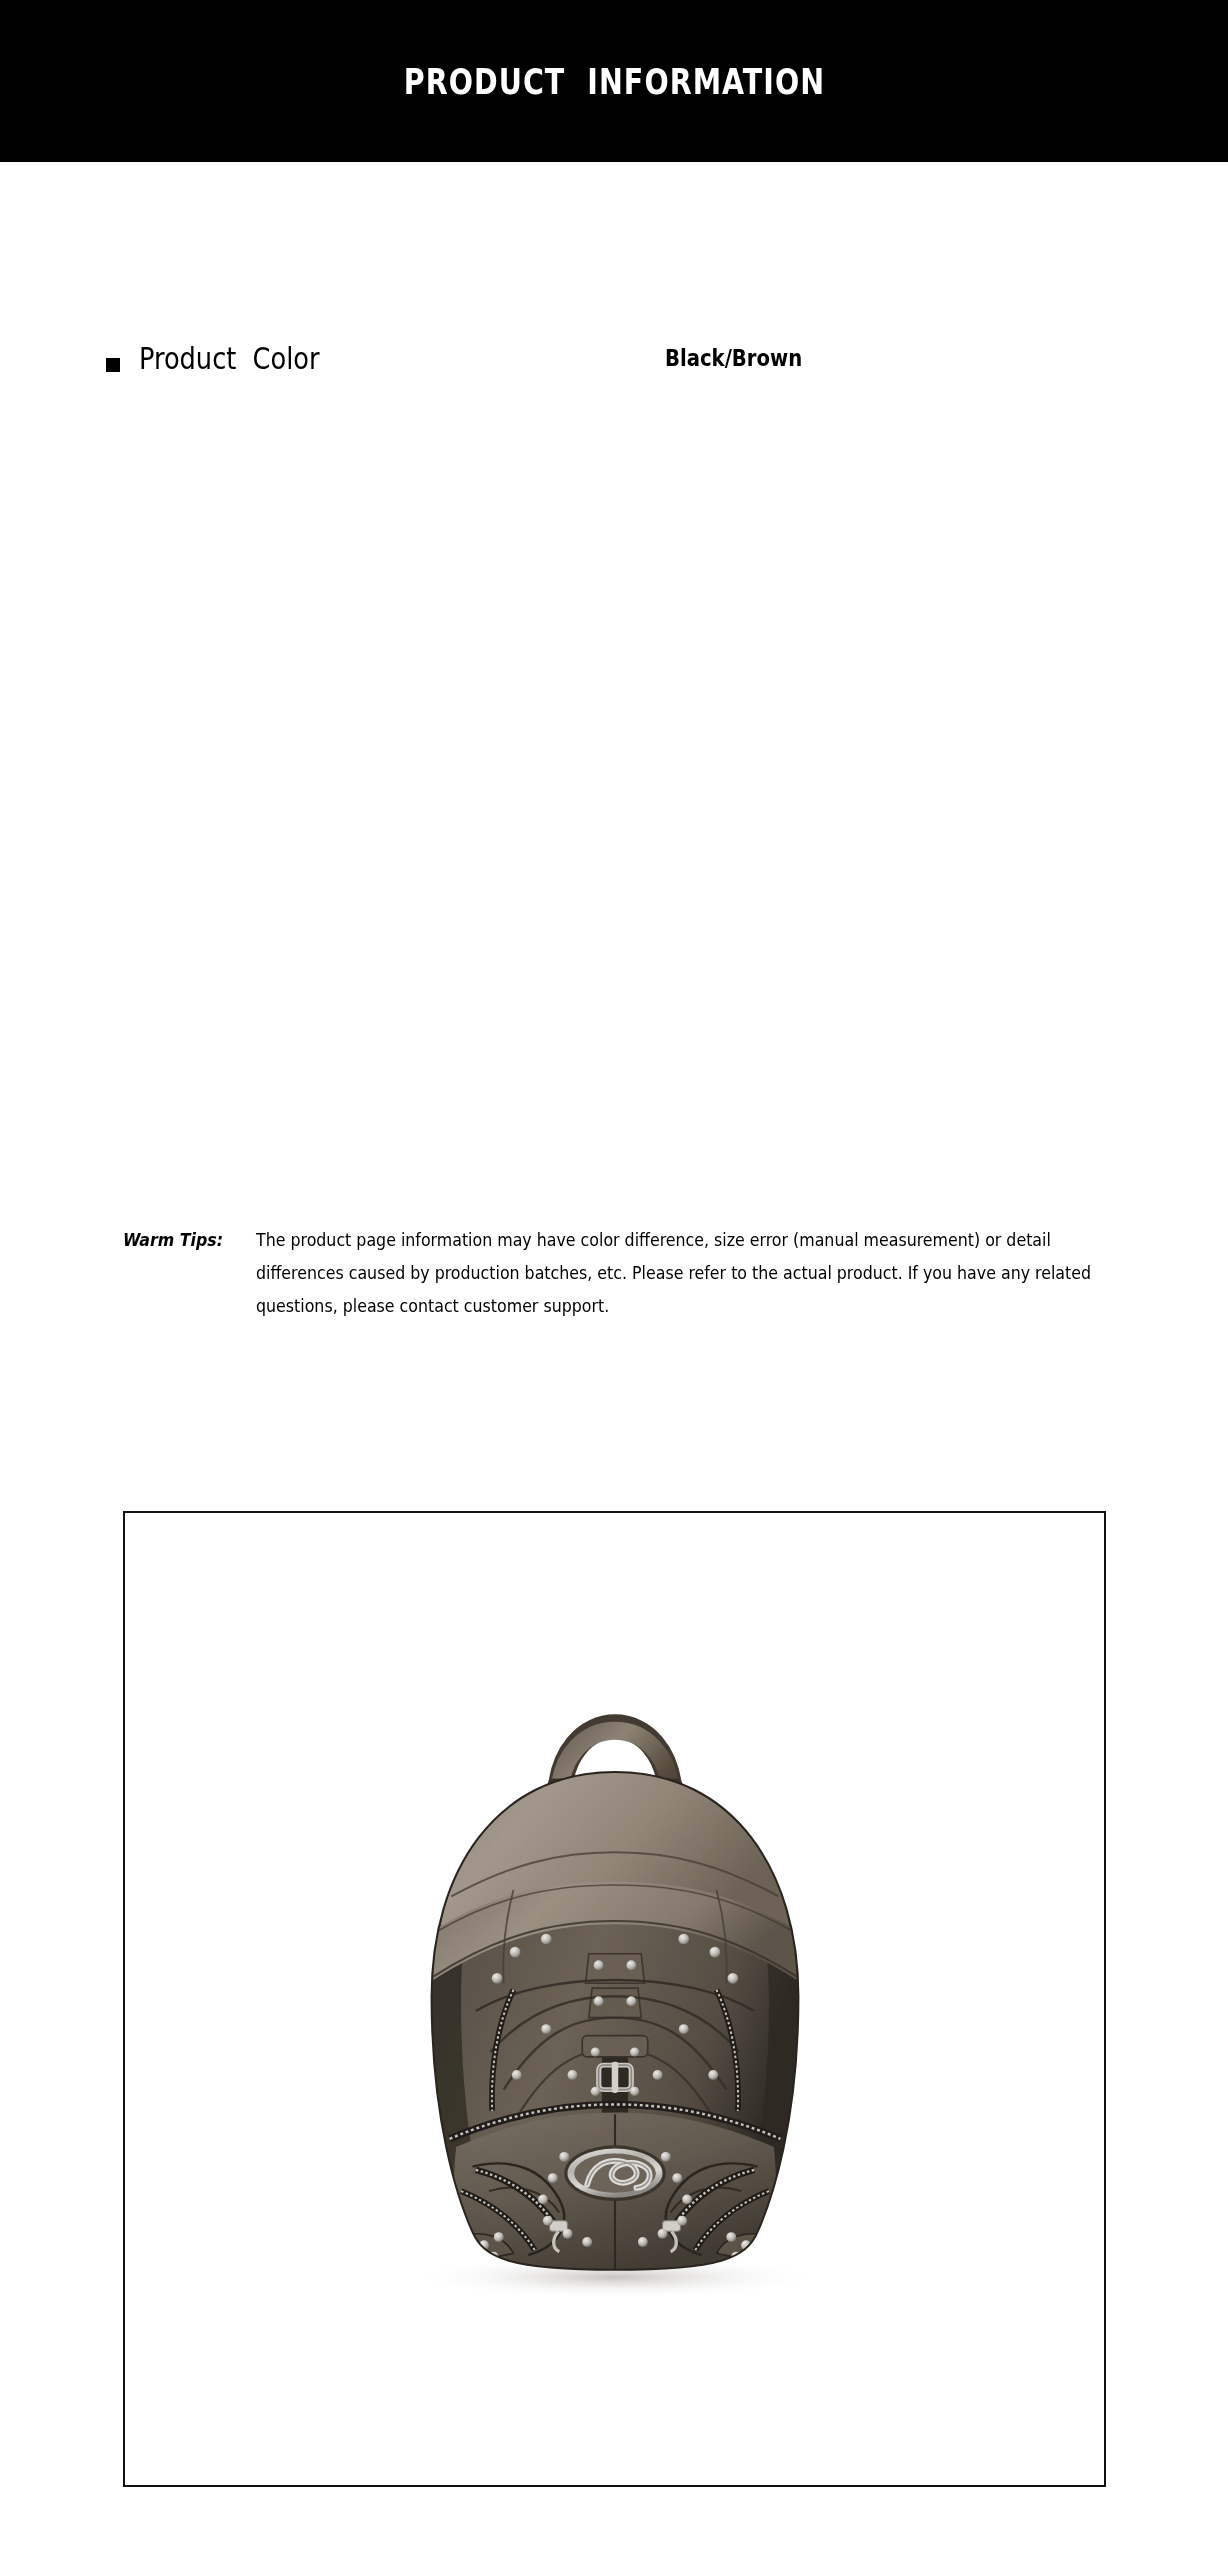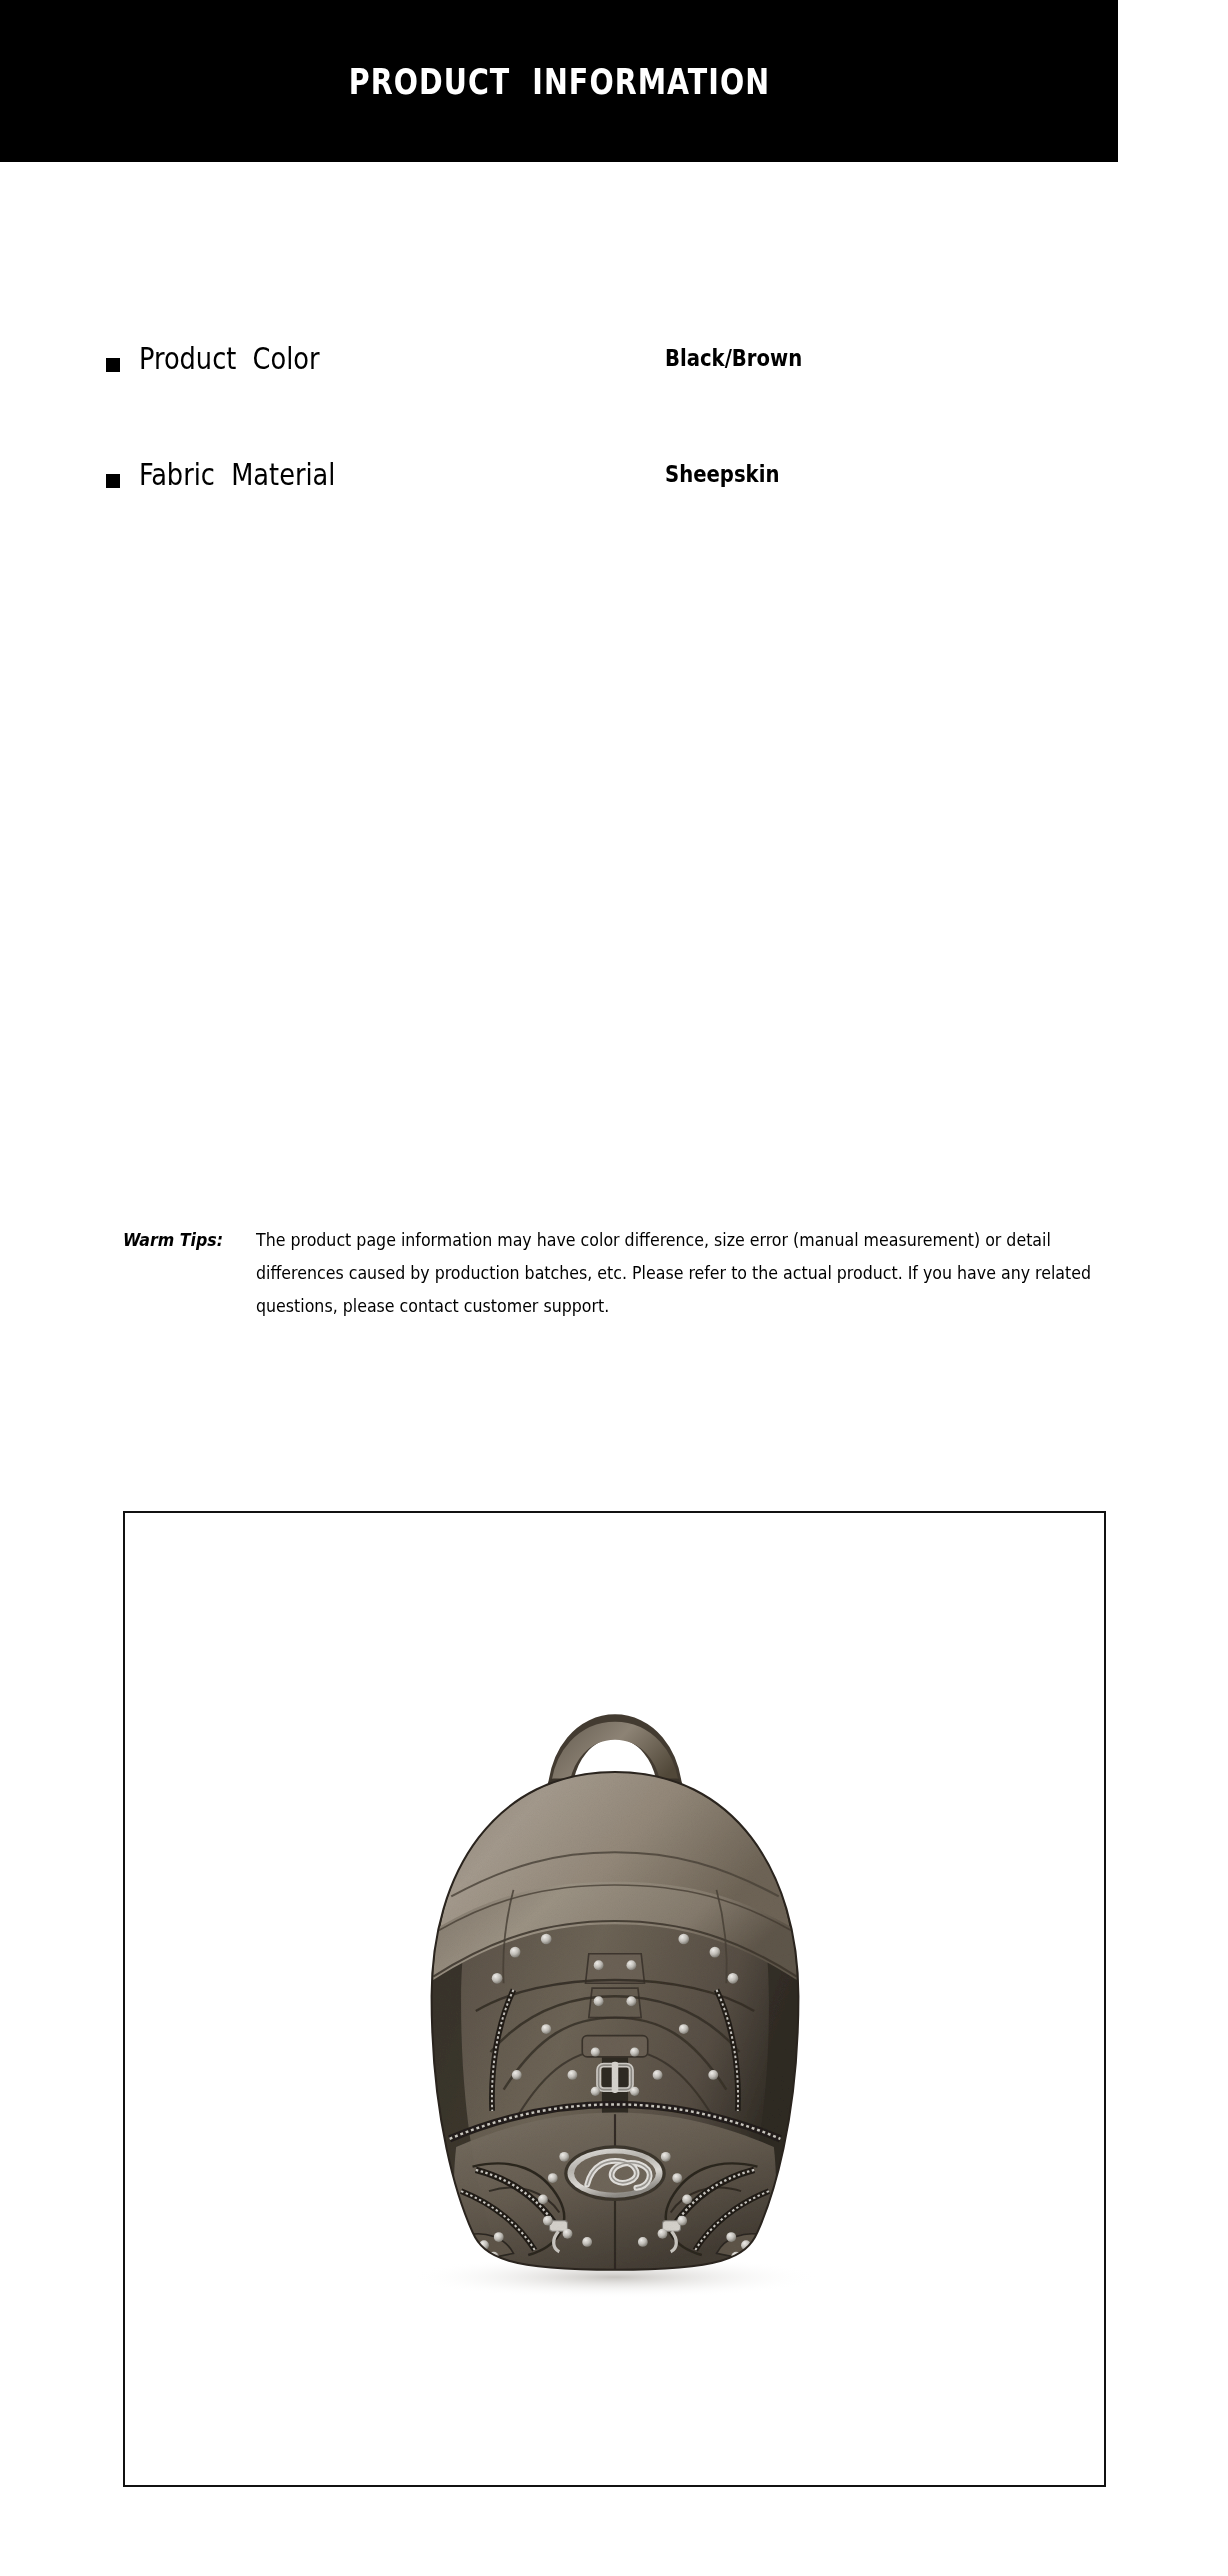--- a/index.html
+++ b/index.html
@@ -14,21 +14,21 @@
     font-family: "Liberation Sans", sans-serif;
     color: #000000;
     overflow: hidden;
   }
 
   
   .header-band {
     position: absolute;
     left: 0;
     top: 0;
-    width: 1118px;
+    width: 1228px;
     height: 162px;
     background: #000000;
     display: flex;
     align-items: center;
     justify-content: center;
   }
   .header-title {
     color: #ffffff;
     font-family: "DejaVu Sans Condensed", "Liberation Sans Narrow", "Liberation Sans", sans-serif;
     font-weight: 700;
@@ -150,25 +150,20 @@
 
   <div class="spec-row">
     <span class="spec-bullet"></span>
     <span class="spec-label">Product  Color</span>
     <span class="spec-value">Black/Brown</span>
   </div>
 
 
 
 
-  <div class="spec-row">
-    <span class="spec-bullet"></span>
-    <span class="spec-label">Fabric  Material</span>
-    <span class="spec-value">Sheepskin</span>
-  </div>
 
 
 
 </div>
 
 <div class="warm-tips">
   <span class="warm-tips-label">Warm Tips:</span>
   <div class="warm-tips-body">The product page information may have color difference, size error  (manual measurement) or detail differences caused by production batches, etc. Please refer to the actual product. If you have any related questions, please contact customer support.</div>
 </div>
 

